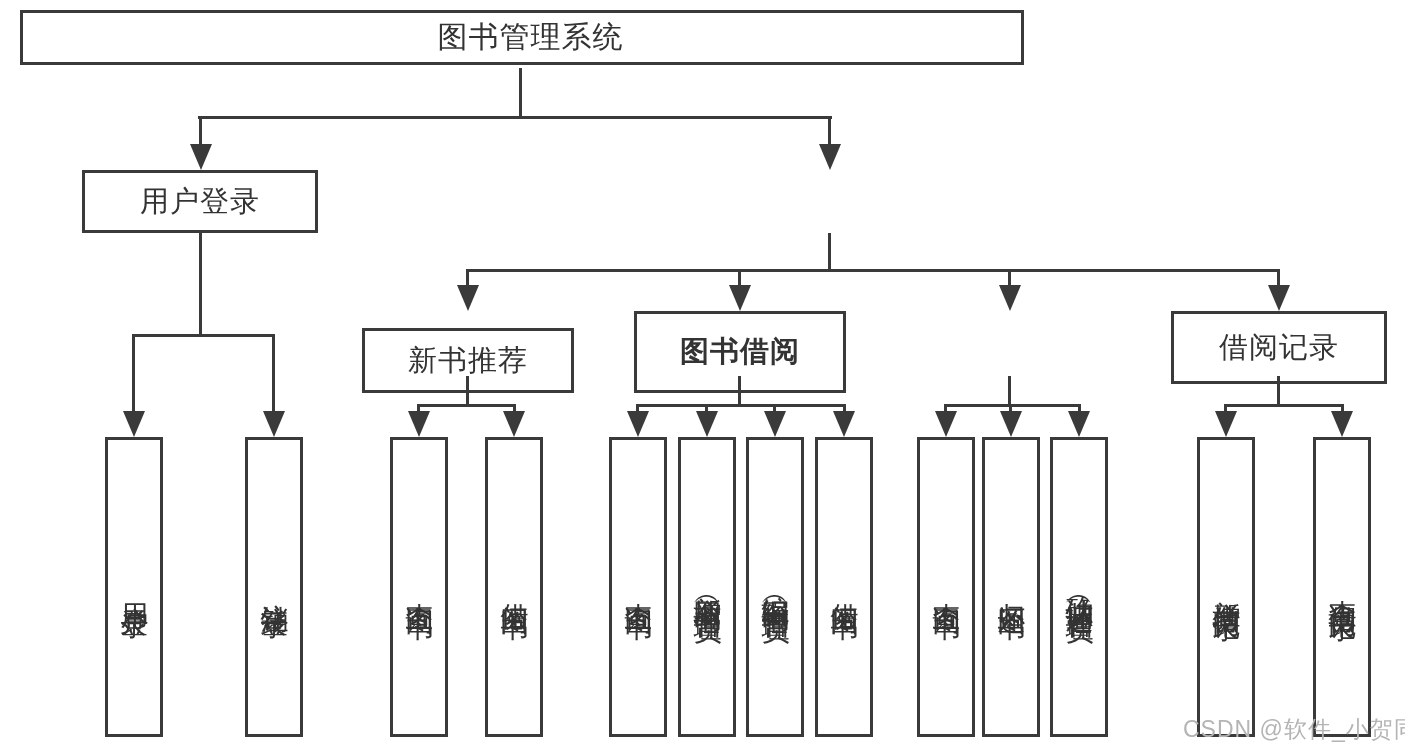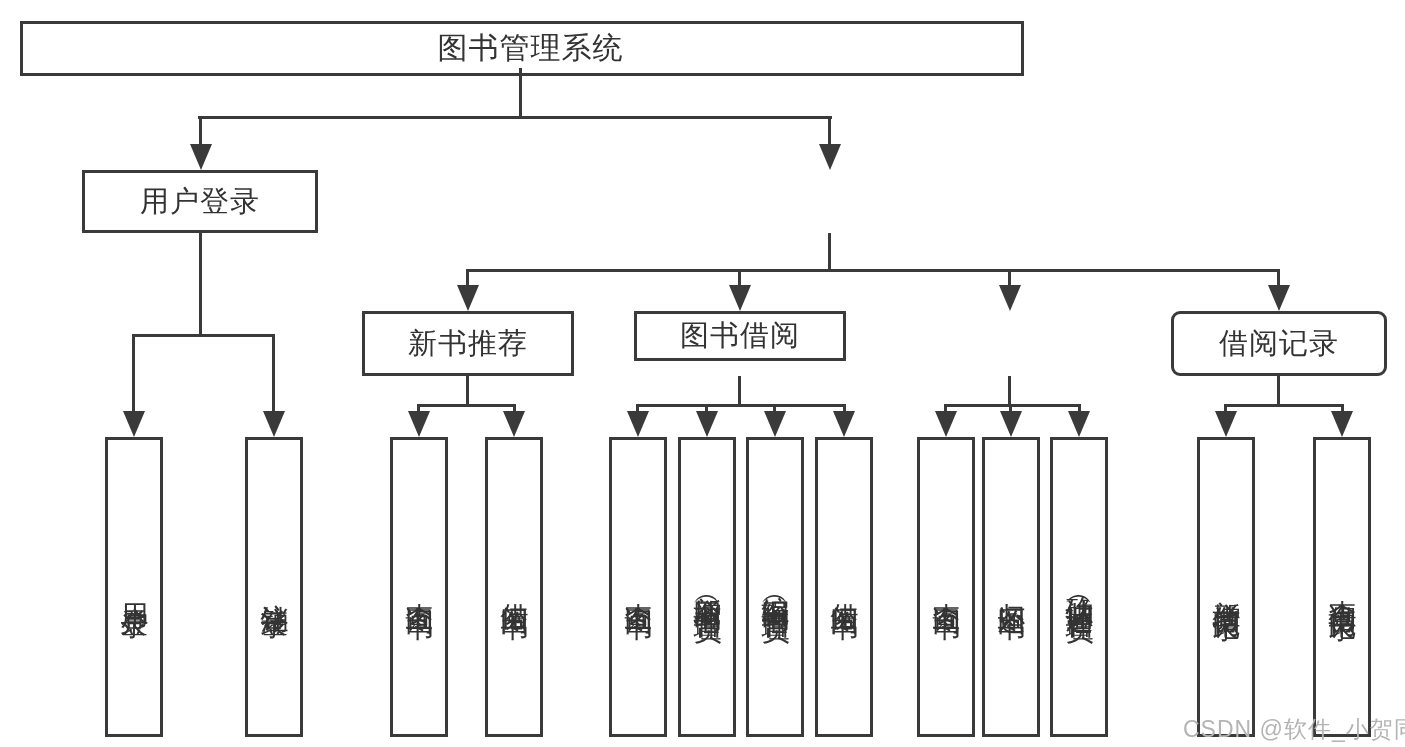--- a/index.html
+++ b/index.html
@@ -50,21 +50,21 @@
     color:var(--watermark);
     white-space:nowrap;
     z-index:5;
   }
 </style>
 </head>
 <body>
 
 <div id="canvas">
 
-  <div class="node root-node" style="left:20px;top:21px;width:1004px;height:55px;padding-left:17px;">
+  <div class="node root-node" style="left:20px;top:10px;width:1004px;height:55px;padding-left:17px;">
     <span>图书管理系统</span>
   </div>
 
   <div class="vl" style="left:519px;top:68px;width:3px;height:49px;"></div>
   <div class="hl" style="left:198px;top:116px;width:634px;height:3px;"></div>
   <div class="vl" style="left:199px;top:118px;width:3px;height:28px;"></div>
   <div class="ah" style="left:190px;top:144px;"></div>
   <div class="vl" style="left:828px;top:118px;width:3px;height:28px;"></div>
   <div class="ah" style="left:819px;top:144px;"></div>
 
@@ -83,27 +83,27 @@
   <div class="hl" style="left:466px;top:269px;width:814px;height:3px;"></div>
   <div class="vl" style="left:466px;top:271px;width:3px;height:16px;"></div>
   <div class="ah" style="left:457px;top:285px;"></div>
   <div class="vl" style="left:738px;top:271px;width:3px;height:16px;"></div>
   <div class="ah" style="left:729px;top:285px;"></div>
   <div class="vl" style="left:1008px;top:271px;width:3px;height:16px;"></div>
   <div class="ah" style="left:999px;top:285px;"></div>
   <div class="vl" style="left:1277px;top:271px;width:3px;height:16px;"></div>
   <div class="ah" style="left:1268px;top:285px;"></div>
 
-  <div class="node" style="left:362px;top:311px;width:212px;height:65px;">
+  <div class="node" style="left:362px;top:328px;width:212px;height:65px;">
     <span>新书推荐</span>
   </div>
-  <div class="node" style="left:634px;top:311px;width:212px;height:50px;">
+  <div class="node" style="left:634px;top:311px;width:212px;height:82px;font-weight:bold;">
     <span>图书借阅</span>
   </div>
-  <div class="node" style="left:1171px;top:311px;width:216px;height:65px;border-radius:9px;">
+  <div class="node" style="left:1171px;top:311px;width:216px;height:73px;">
     <span>借阅记录</span>
   </div>
 
   <div class="vl" style="left:466px;top:376px;width:3px;height:30px;"></div>
   <div class="hl" style="left:417px;top:404px;width:99px;height:3px;"></div>
   <div class="vl" style="left:417px;top:406px;width:3px;height:8px;"></div>
   <div class="ah" style="left:408px;top:411px;"></div>
   <div class="vl" style="left:513px;top:406px;width:3px;height:8px;"></div>
   <div class="ah" style="left:503px;top:411px;"></div>
 

